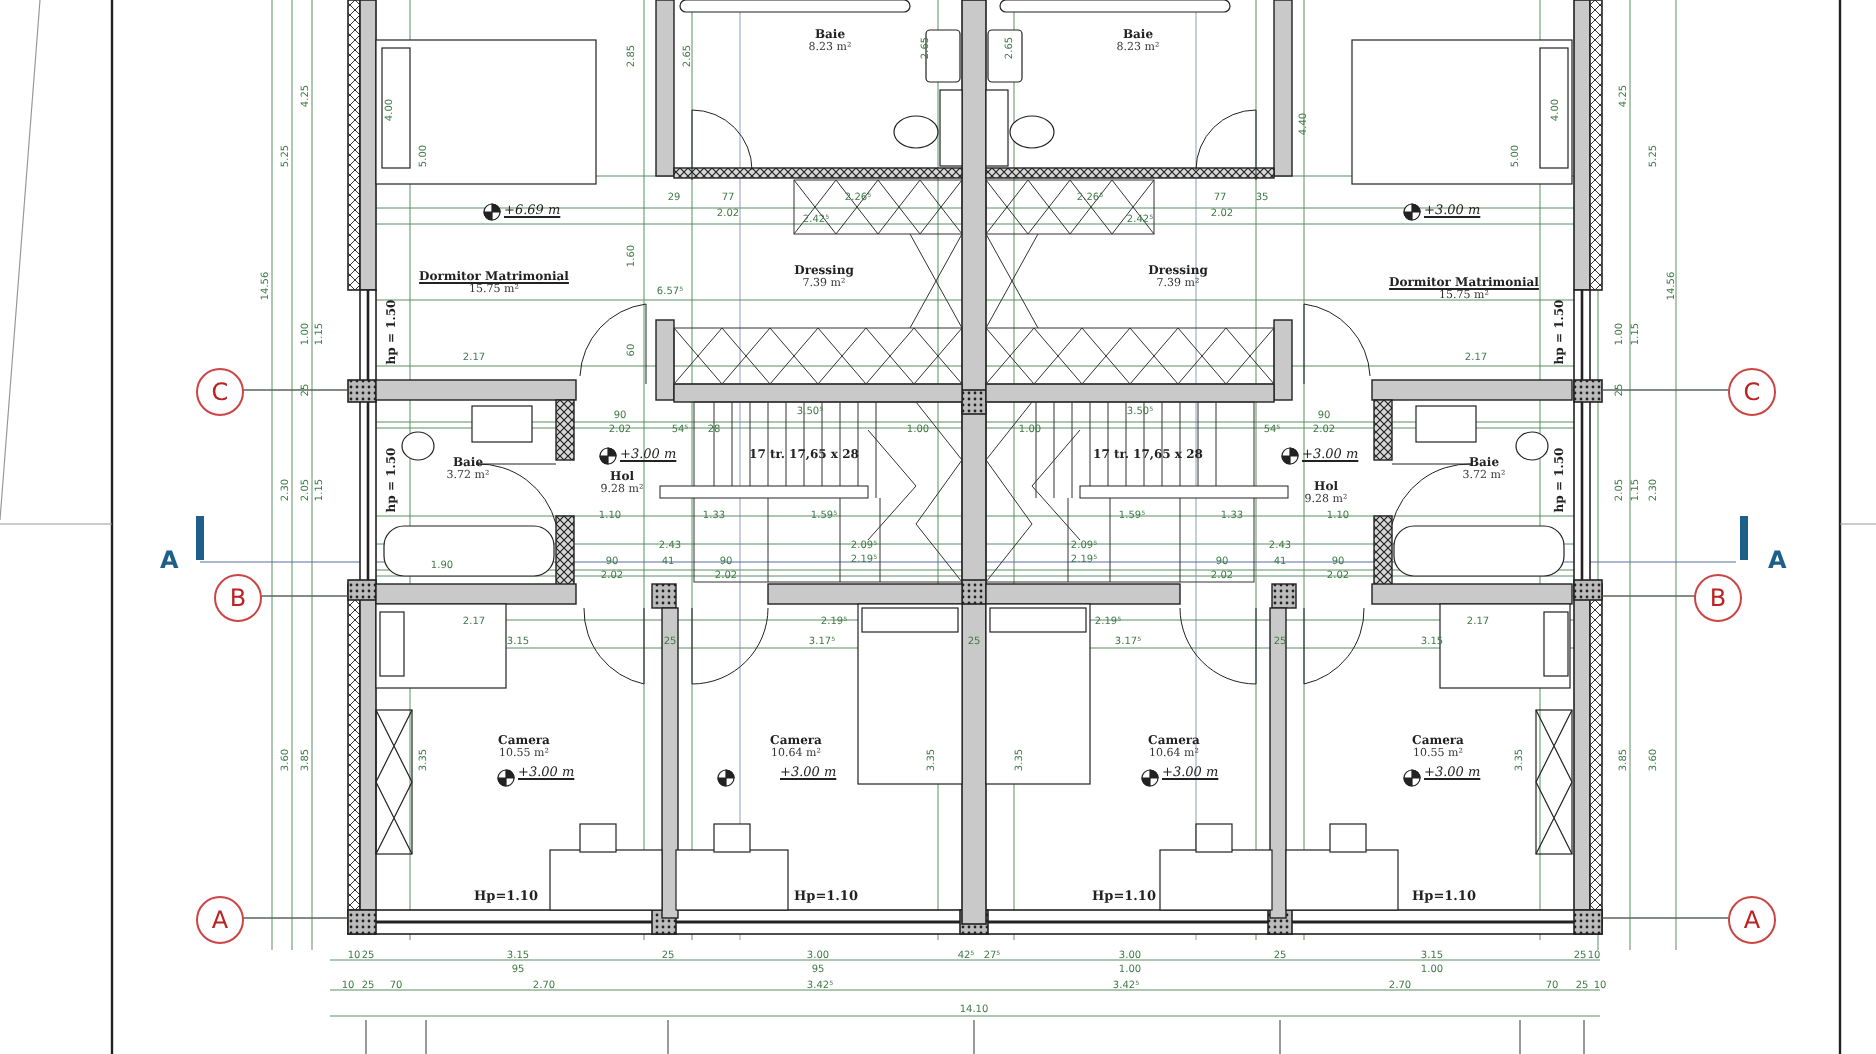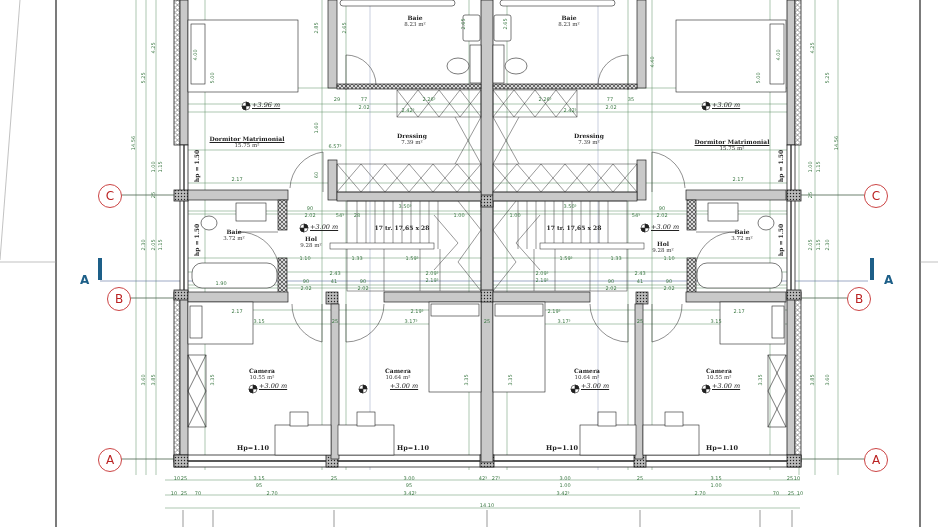--- a/index.html
+++ b/index.html
@@ -298,21 +298,21 @@
 <div class="axis" style="left:847px;top:287px;">B</div>
 <div class="axis" style="left:864px;top:448px;">A</div>
 
 <div class="sec" style="left:80px;top:273px;">A</div>
 <div class="sec" style="left:884px;top:273px;">A</div>
 
 <div class="lbl" style="left:247px;top:135px;">
   <div class="room-name" style="text-decoration:underline;">Dormitor Matrimonial</div>
   <div class="room-area">15.75 m²</div>
 </div>
-<div class="level" style="left:252px;top:101px;">+3.96 m</div>
+<div class="level" style="left:252px;top:101px;">+6.69 m</div>
 
 <div class="lbl" style="left:415px;top:14px;">
   <div class="room-name">Baie</div>
   <div class="room-area">8.23 m²</div>
 </div>
 
 <div class="lbl" style="left:412px;top:132px;">
   <div class="room-name">Dressing</div>
   <div class="room-area">7.39 m²</div>
 </div>

